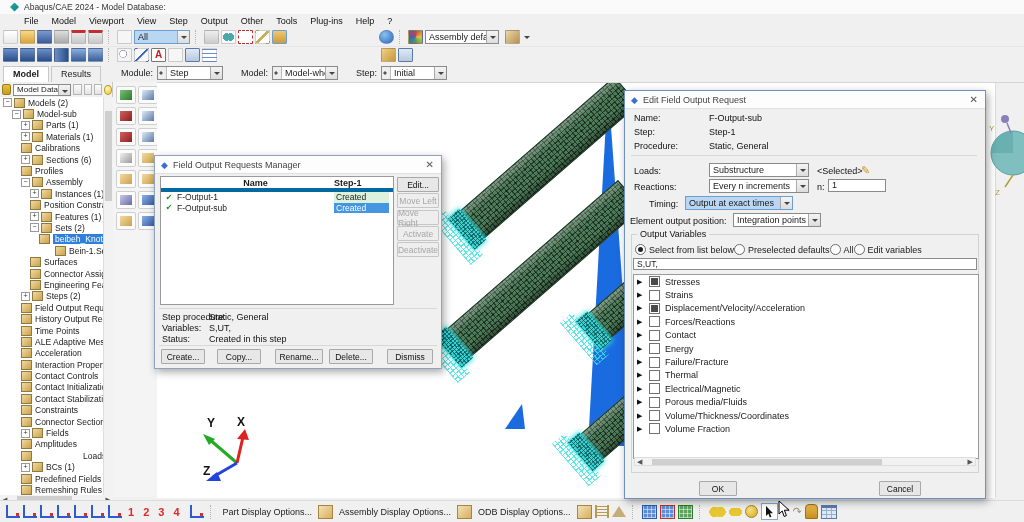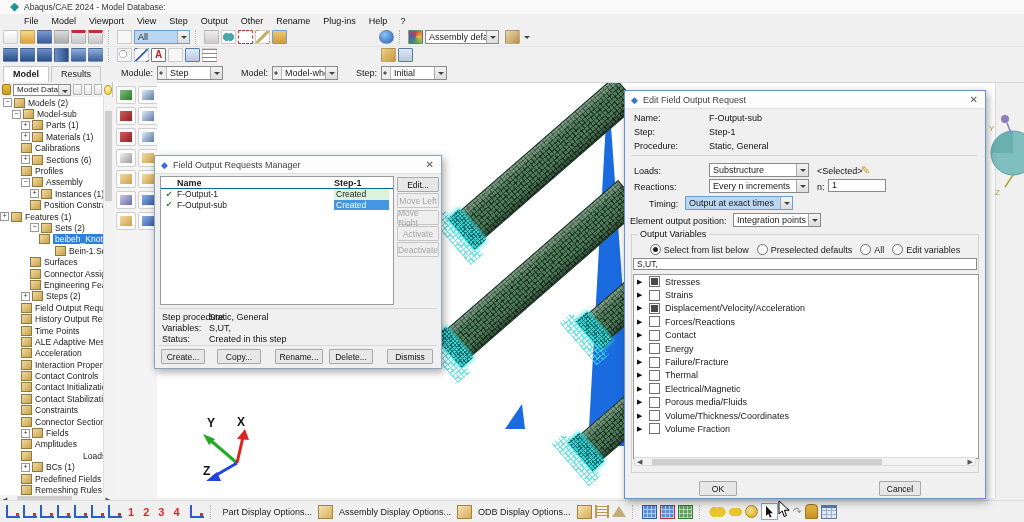--- a/index.html
+++ b/index.html
@@ -119,21 +119,21 @@
   </div>
 
   <div class="abs" id="menubar">
       <div class="menu-item">File</div>
       <div class="menu-item">Model</div>
       <div class="menu-item">Viewport</div>
       <div class="menu-item">View</div>
       <div class="menu-item">Step</div>
       <div class="menu-item">Output</div>
       <div class="menu-item">Other</div>
-      <div class="menu-item">Rename</div>
+      <div class="menu-item">Tools</div>
       <div class="menu-item">Plug-ins</div>
       <div class="menu-item">Help</div>
       <div class="menu-item">?</div>
     </div>
 
   <div class="abs tb" id="toolbar1">
     <div class="ti" style="background:linear-gradient(#fff,#e8e8e8);"></div>
     <div class="ti" style="background:linear-gradient(#f6d98a,#dba23a);"></div>
     <div class="ti" style="background:linear-gradient(#7a9ad0,#3a5a9a);"></div>
     <div class="ti" style="background:linear-gradient(#ddd,#aaa);"></div>
@@ -269,21 +269,21 @@
         </div>
         <div class="tree-row" style="padding-left: 30px;">
           <span class="texp">+</span>
           <span class="ticon"></span>
           <span class="tree-label">Instances (1)</span>
         </div>
         <div class="tree-row" style="padding-left: 30px;">
           <span class="ticon"></span>
           <span class="tree-label">Position Constrain</span>
         </div>
-        <div class="tree-row" style="">
+        <div class="tree-row" style="padding-left: 30px;">
           <span class="texp">+</span>
           <span class="ticon"></span>
           <span class="tree-label">Features (1)</span>
         </div>
         <div class="tree-row" style="padding-left: 30px;">
           <span class="texp">−</span>
           <span class="ticon"></span>
           <span class="tree-label">Sets (2)</span>
         </div>
         <div class="tree-row selected" style="padding-left: 39px;">
@@ -491,21 +491,21 @@
       <div class="tblicon"></div>
     </div>
 
   <div class="abs dialog" id="mgr" style="left:154px;top:155px;width:286px;height:212px;z-index:10;">
     <div class="dtitle">
       <span class="dico">◆</span>
       <span>Field Output Requests Manager</span>
       <span class="dclose">✕</span>
     </div>
     <div class="listbox" style="left:5px;top:20px;width:232px;height:127px;">
-      <div style="display:flex;height:11px;border-bottom:1px solid #0369a1;align-items:center;">
+      <div style="display:flex;height:11px;border-bottom:4px solid #0369a1;align-items:center;text-align:center;">
         <span style="width:16px;"></span>
         <span class="mcolhdr" style="width:157px;">Name</span>
         <span class="mcolhdr">Step-1</span>
       </div>
       <div id="mgr-rows">
           <div class="mrow">
             <span class="chk">✔</span>
             <span style="width: 157px;">F-Output-1</span>
             <span class="created" style="width: 55px; height: 10.5px; line-height: 10.5px; padding-left: 2px; box-sizing: border-box;">Created</span>
           </div>
@@ -604,21 +604,21 @@
 
     <span class="fieldlbl" style="left:5px;top:125px;">Element output position:</span>
     <div class="combo" style="position:absolute;left:108px;top:122px;width:88px;">
       <span class="val">Integration points</span>
       <span class="arr"></span>
     </div>
 
     <div class="groupbox" style="left:6px;top:143px;width:346px;height:237px;"></div>
     <span class="fieldlbl" style="left:12px;top:138px;background:#f0f0f0;padding:0 3px;">Output Variables</span>
 
-    <div id="edit-radios" style="position:absolute;left:10px;top:153px;width:340px;display:flex;align-items:center;gap:8px;justify-content:center;">
+    <div id="edit-radios" style="position:absolute;left:10px;top:153px;width:340px;display:flex;align-items:center;gap:0;">
         <div style="display: flex; align-items: center; gap: 3px;">
           <span class="radio on"></span>
           <span>Select from list below</span>
         </div>
         <div style="display: flex; align-items: center; gap: 3px;">
           <span class="radio"></span>
           <span>Preselected defaults</span>
         </div>
         <div style="display: flex; align-items: center; gap: 3px;">
           <span class="radio"></span>

